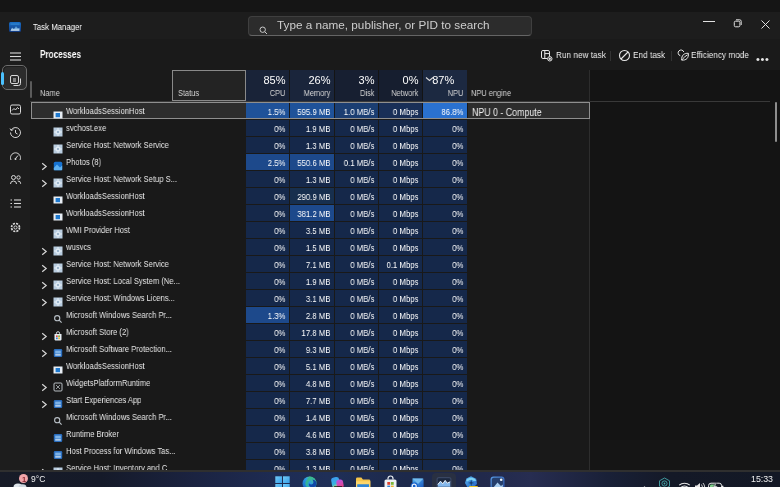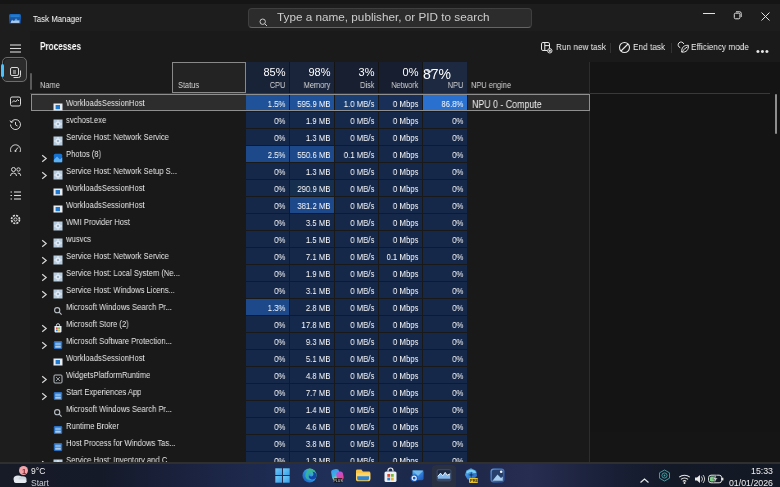--- a/index.html
+++ b/index.html
@@ -1,17 +1,17 @@
 <!DOCTYPE html>
 <html><head><meta charset="utf-8"><style>
 *{margin:0;padding:0;box-sizing:border-box}
 html,body{width:780px;height:487px;overflow:hidden;background:#151515;font-family:"Liberation Sans",sans-serif;-webkit-font-smoothing:antialiased}
 .abs{position:absolute;will-change:transform}
 </style></head><body>
-<div class="abs" style="left:0;top:4px;width:780px;height:428px;background:#151515;opacity:0.999">
+<div class="abs" style="left:0;top:12px;width:780px;height:428px;background:#151515;opacity:0.999">
 <div class="abs" style="left:0;top:0;width:780px;height:27px;background:#1e1e1e"></div>
 <div class="abs" style="left:30px;top:27px;width:750px;height:31px;background:#1b1b1b"></div>
 <div class="abs" style="left:30px;top:58px;width:216px;height:31px;background:#1b1b1b"></div>
 <div class="abs" style="left:467px;top:58px;width:122px;height:31px;background:#1b1b1b"></div>
 <div class="abs" style="left:30px;top:89px;width:559px;height:369px;background:#1a1a1a"></div>
 <div class="abs" style="left:9px;top:5.5px"><svg width="12" height="10" viewBox="0 0 12 10">
         <defs>
           <linearGradient id="tmg" x1="0" y1="0" x2="0" y2="1">
             <stop offset="0" stop-color="#1a70c8"></stop>
             <stop offset="1" stop-color="#123a80"></stop>
@@ -130,30 +130,30 @@
           <path d="M11.4 4.3 C7 4 4.3 6.4 4.7 11.1 C9.3 11.5 11.8 9 11.4 4.3 Z"></path>
           <path d="M4.7 11.1 C6.5 8.7 8.5 7 10.6 5.8"></path>
         </g>
       </svg></div>
 <div class="abs" style="left:691px;top:37px;font-size:9.8px;color:#f0f0f0;white-space:nowrap;transform:scaleX(0.84);transform-origin:0 50%">Efficiency mode</div>
 <div class="abs" style="left:756px;top:41px;font-size:11px;letter-spacing:0.6px;color:#e8e8e8">•••</div>
 <div class="abs" style="left:246px;top:58px;width:43px;height:31px;background:#1a2439"></div>
 <div class="abs" style="left:246px;top:62px;width:39.5px;text-align:right;font-size:11px;color:#ffffff">85%</div>
 <div class="abs" style="left:246px;top:76px;width:39.5px;text-align:right;font-size:9.3px;color:#d6d6d6;transform:scaleX(0.8);transform-origin:100% 50%">CPU</div>
 <div class="abs" style="left:290px;top:58px;width:44px;height:31px;background:#1b263c"></div>
-<div class="abs" style="left:290px;top:62px;width:40.5px;text-align:right;font-size:11px;color:#ffffff">98%</div>
+<div class="abs" style="left:290px;top:62px;width:40.5px;text-align:right;font-size:11px;color:#ffffff">26%</div>
 <div class="abs" style="left:290px;top:76px;width:40.5px;text-align:right;font-size:9.3px;color:#d6d6d6;transform:scaleX(0.8);transform-origin:100% 50%">Memory</div>
 <div class="abs" style="left:335px;top:58px;width:43px;height:31px;background:#182032"></div>
 <div class="abs" style="left:335px;top:62px;width:39.5px;text-align:right;font-size:11px;color:#ffffff">3%</div>
 <div class="abs" style="left:335px;top:76px;width:39.5px;text-align:right;font-size:9.3px;color:#d6d6d6;transform:scaleX(0.8);transform-origin:100% 50%">Disk</div>
 <div class="abs" style="left:379px;top:58px;width:43px;height:31px;background:#171f30"></div>
 <div class="abs" style="left:379px;top:62px;width:39.5px;text-align:right;font-size:11px;color:#ffffff">0%</div>
 <div class="abs" style="left:379px;top:76px;width:39.5px;text-align:right;font-size:9.3px;color:#d6d6d6;transform:scaleX(0.8);transform-origin:100% 50%">Network</div>
 <div class="abs" style="left:423px;top:58px;width:44px;height:31px;background:#1d2a42"></div>
-<div class="abs" style="left:423px;top:62px;width:40.5px;text-align:left;font-size:14px;color:#ffffff">87%</div>
+<div class="abs" style="left:423px;top:62px;width:40.5px;text-align:center;font-size:11px;color:#ffffff">87%</div>
 <div class="abs" style="left:423px;top:76px;width:40.5px;text-align:right;font-size:9.3px;color:#d6d6d6;transform:scaleX(0.8);transform-origin:100% 50%">NPU</div>
 <div class="abs" style="left:424px;top:57px"><svg width="11" height="8" viewBox="0 0 11 8">
         <path d="M2 2.5 L5.5 5.5 L9 2.5" fill="none" stroke="#dcdcdc" stroke-width="1.1"></path>
       </svg></div>
 <div class="abs" style="left:40px;top:76px;font-size:9.3px;color:#d6d6d6;transform:scaleX(0.8);transform-origin:0 50%">Name</div>
 <div class="abs" style="left:172px;top:58px;width:74px;height:31px;background:#242424;border:1px solid #8a8a8a"></div>
 <div class="abs" style="left:178px;top:76px;font-size:9.3px;color:#d6d6d6;transform:scaleX(0.8);transform-origin:0 50%">Status</div>
 <div class="abs" style="left:30px;top:89px;width:740px;height:1px;background:#3a3a3a"></div>
 <div class="abs" style="left:471px;top:76px;font-size:9.3px;color:#d6d6d6;transform:scaleX(0.8);transform-origin:0 50%">NPU engine</div>
 <div class="abs" style="left:589px;top:58px;width:1px;height:400px;background:#2e2e2e"></div>

